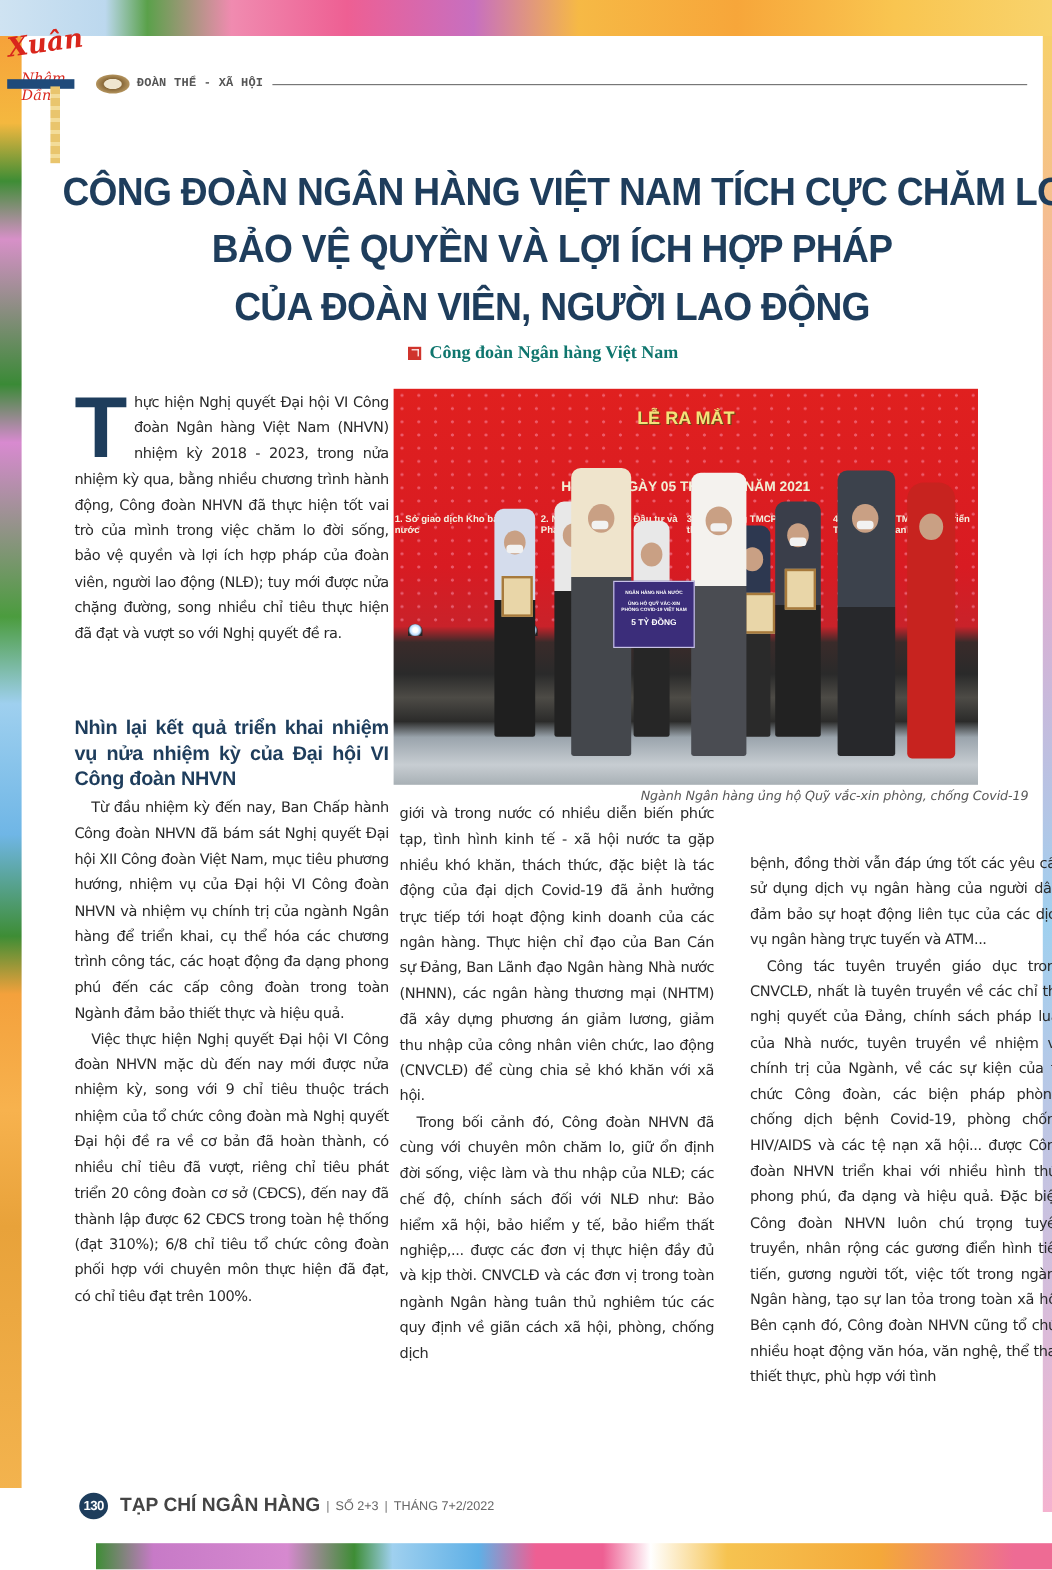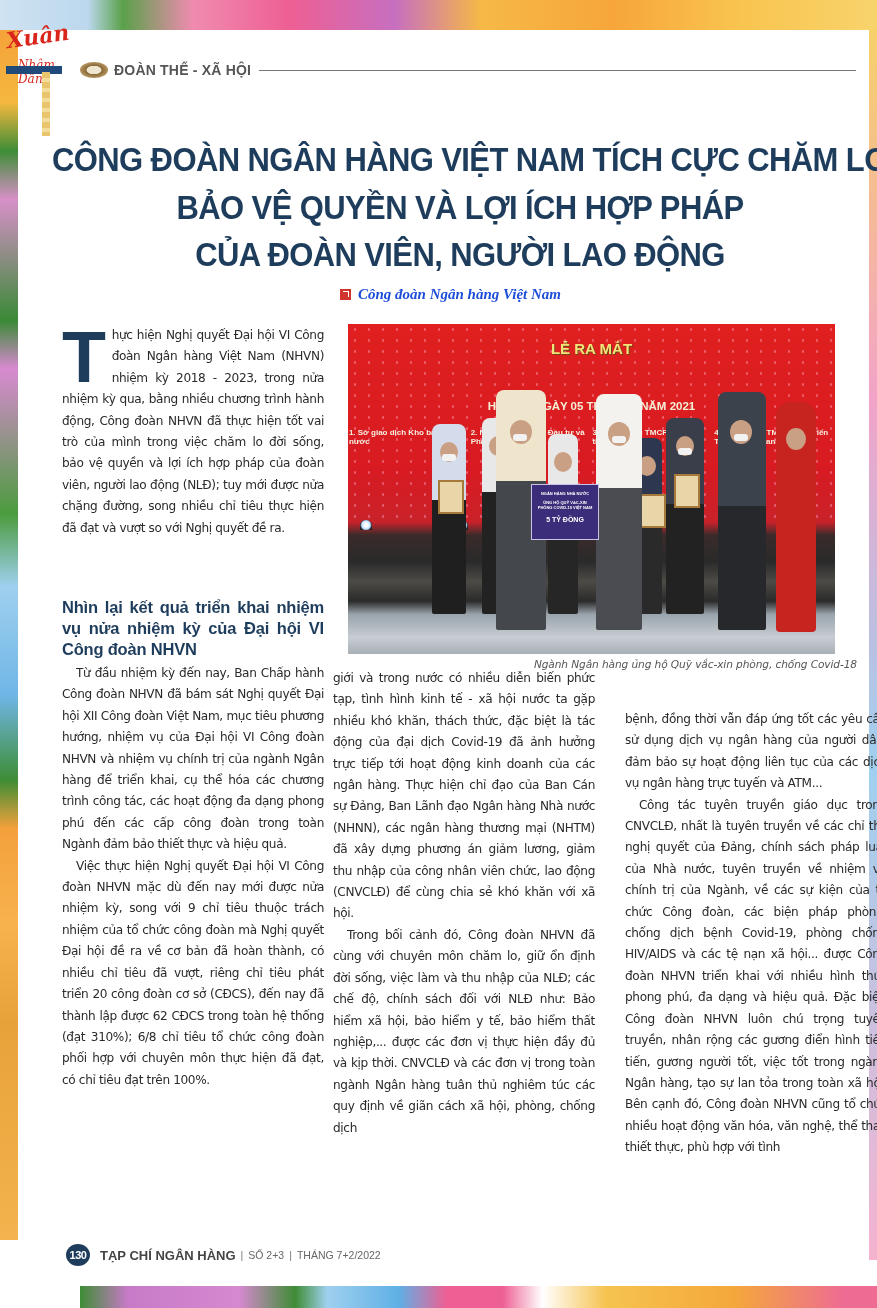--- a/index.html
+++ b/index.html
@@ -49,21 +49,21 @@
   .section-header {
     position: absolute; left: 80px; top: 60px; width: 776px; height: 20px;
     display: flex; align-items: center;
   }
   .section-badge {
     width: 28px; height: 16px; border-radius: 50%;
     background: radial-gradient(ellipse at center, #efe6cf 35%, #8a6a3a 40%, #b4945e 70%);
     margin-right: 6px;
   }
   .section-label {
-    font-family: Liberation Sans, sans-serif; font-weight: bold; font-size: 14px;
+    font-family: Liberation Mono, monospace; font-weight: bold; font-size: 10px;
     color: #555; letter-spacing: 0.2px;
   }
   .section-rule { flex: 1; height: 1px; background: #777; margin-left: 8px; }
 
   
   .title {
     position: absolute; left: 52px; top: 140px; width: 816px;
     text-align: center; color: #1e3d5c;
     font-family: "Liberation Sans", sans-serif; font-weight: bold;
     font-size: 31px; line-height: 45px; letter-spacing: -0.6px;
@@ -75,22 +75,22 @@
     display: flex; align-items: center;
   }
   .byline-icon {
     width: 11px; height: 11px; background: #d0342c; margin-right: 7px; position: relative;
   }
   .byline-icon::after {
     content: ""; position: absolute; left: 3px; top: 2px; width: 5px; height: 5px;
     border-right: 1.5px solid #fff; border-top: 1.5px solid #fff;
   }
   .byline-text {
-    font-family: "Liberation Serif", serif; font-style: italic; font-weight: bold;
-    font-size: 15px; color: #1d4ed8;
+    font-family: "Liberation Serif", serif; font-weight: bold;
+    font-size: 15px; color: #0f766e;
   }
 
   
   .col {
     position: absolute; width: 262px;
     font-family: "DejaVu Sans", sans-serif; font-size: 12.1px; line-height: 21.4px;
     text-align: justify; color: #2a2a2a; letter-spacing: -0.35px;
   }
   .col p { margin: 0; text-indent: 14px; }
   .col p.noindent { text-indent: 0; }
@@ -104,21 +104,21 @@
   }
   .subhead {
     position: absolute; left: 62px; top: 597px; width: 262px;
     font-family: "Liberation Sans", sans-serif; font-weight: bold; color: #1e3d5c;
     font-size: 16.5px; line-height: 21px; text-align: justify; letter-spacing: -0.2px;
   }
   .col1b { left: 62px; top: 663px; }
 
   
   .photo {
-    position: absolute; left: 348px; top: 324px; width: 487px; height: 330px;
+    position: absolute; left: 328px; top: 324px; width: 487px; height: 330px;
     overflow: hidden;
     background: linear-gradient(180deg, #e0201f 0%, #d81b22 45%, #c9222a 60%, #3a2b2a 64%, #2a2a2a 72%, #4d4b46 78%, #2b2b2a 84%, #9aa4ac 88%, #c7cdd2 95%, #a8b0b5 100%);
   }
   .photo .sparkle {
     position: absolute; inset: 0;
     background-image: radial-gradient(circle, rgba(255,170,200,0.8) 1px, transparent 1.5px);
     background-size: 14px 11px; opacity: 0.55; height: 200px;
   }
   .photo .banner1 {
     position: absolute; left: 0; width: 100%; top: 16px; text-align: center;
@@ -177,21 +177,21 @@
     position: absolute; left: 66px; top: 1245px; height: 20px;
     display: flex; align-items: center;
   }
   .page-num {
     width: 24px; height: 22px; border-radius: 50%; background: #1e3d5c; color: #fff;
     font-family: "Liberation Sans", sans-serif; font-weight: bold; font-size: 11px;
     display: flex; align-items: center; justify-content: center; margin-right: 10px;
     letter-spacing: -0.5px;
   }
   .footer-mag {
-    font-family: "Liberation Sans", sans-serif; font-weight: bold; font-size: 13px; color: #444;
+    font-family: "Liberation Sans", sans-serif; font-weight: bold; font-size: 16px; color: #444;
   }
   .footer-sep { font-family: "Liberation Sans", sans-serif; font-size: 10.5px; color: #777; margin: 0 5px; }
   .footer-issue, .footer-date {
     font-family: "Liberation Sans", sans-serif; font-size: 10.5px; color: #666;
   }
 </style>
 </head>
 <body>
 
 <div class="deco-top"></div>
@@ -286,21 +286,21 @@
   <div class="head" style="left:438px; top:104px; width:20px; height:22px;"></div>
 
   <div class="placard">
     <div class="l1">NGÂN HÀNG NHÀ NƯỚC</div>
     <div class="l2">ỦNG HỘ QUỸ VẮC-XIN</div>
     <div class="l3">PHÒNG COVID-19 VIỆT NAM</div>
     <div class="l4">5 TỶ ĐỒNG</div>
   </div>
 </div>
 
-<div class="caption">Ngành Ngân hàng ủng hộ Quỹ vắc-xin phòng, chống Covid-18</div>
+<div class="caption">Ngành Ngân hàng ủng hộ Quỹ vắc-xin phòng, chống Covid-19</div>
 
 <div class="col col2">
   <p class="noindent">giới và trong nước có nhiều diễn biến phức tạp, tình hình kinh tế - xã hội nước ta gặp nhiều khó khăn, thách thức, đặc biệt là tác động của đại dịch Covid-19 đã ảnh hưởng trực tiếp tới hoạt động kinh doanh của các ngân hàng. Thực hiện chỉ đạo của Ban Cán sự Đảng, Ban Lãnh đạo Ngân hàng Nhà nước (NHNN), các ngân hàng thương mại (NHTM) đã xây dựng phương án giảm lương, giảm thu nhập của công nhân viên chức, lao động (CNVCLĐ) để cùng chia sẻ khó khăn với xã hội.</p>
   <p>Trong bối cảnh đó, Công đoàn NHVN đã cùng với chuyên môn chăm lo, giữ ổn định đời sống, việc làm và thu nhập của NLĐ; các chế độ, chính sách đối với NLĐ như: Bảo hiểm xã hội, bảo hiểm y tế, bảo hiểm thất nghiệp,... được các đơn vị thực hiện đầy đủ và kịp thời. CNVCLĐ và các đơn vị trong toàn ngành Ngân hàng tuân thủ nghiêm túc các quy định về giãn cách xã hội, phòng, chống dịch</p>
 </div>
 
 <div class="col col3">
   <p class="noindent">bệnh, đồng thời vẫn đáp ứng tốt các yêu cầu sử dụng dịch vụ ngân hàng của người dân, đảm bảo sự hoạt động liên tục của các dịch vụ ngân hàng trực tuyến và ATM...</p>
   <p>Công tác tuyên truyền giáo dục trong CNVCLĐ, nhất là tuyên truyền về các chỉ thị, nghị quyết của Đảng, chính sách pháp luật của Nhà nước, tuyên truyền về nhiệm vụ chính trị của Ngành, về các sự kiện của tổ chức Công đoàn, các biện pháp phòng, chống dịch bệnh Covid-19, phòng chống HIV/AIDS và các tệ nạn xã hội... được Công đoàn NHVN triển khai với nhiều hình thức phong phú, đa dạng và hiệu quả. Đặc biệt, Công đoàn NHVN luôn chú trọng tuyên truyền, nhân rộng các gương điển hình tiên tiến, gương người tốt, việc tốt trong ngành Ngân hàng, tạo sự lan tỏa trong toàn xã hội. Bên cạnh đó, Công đoàn NHVN cũng tổ chức nhiều hoạt động văn hóa, văn nghệ, thể thao thiết thực, phù hợp với tình</p>
 </div>

